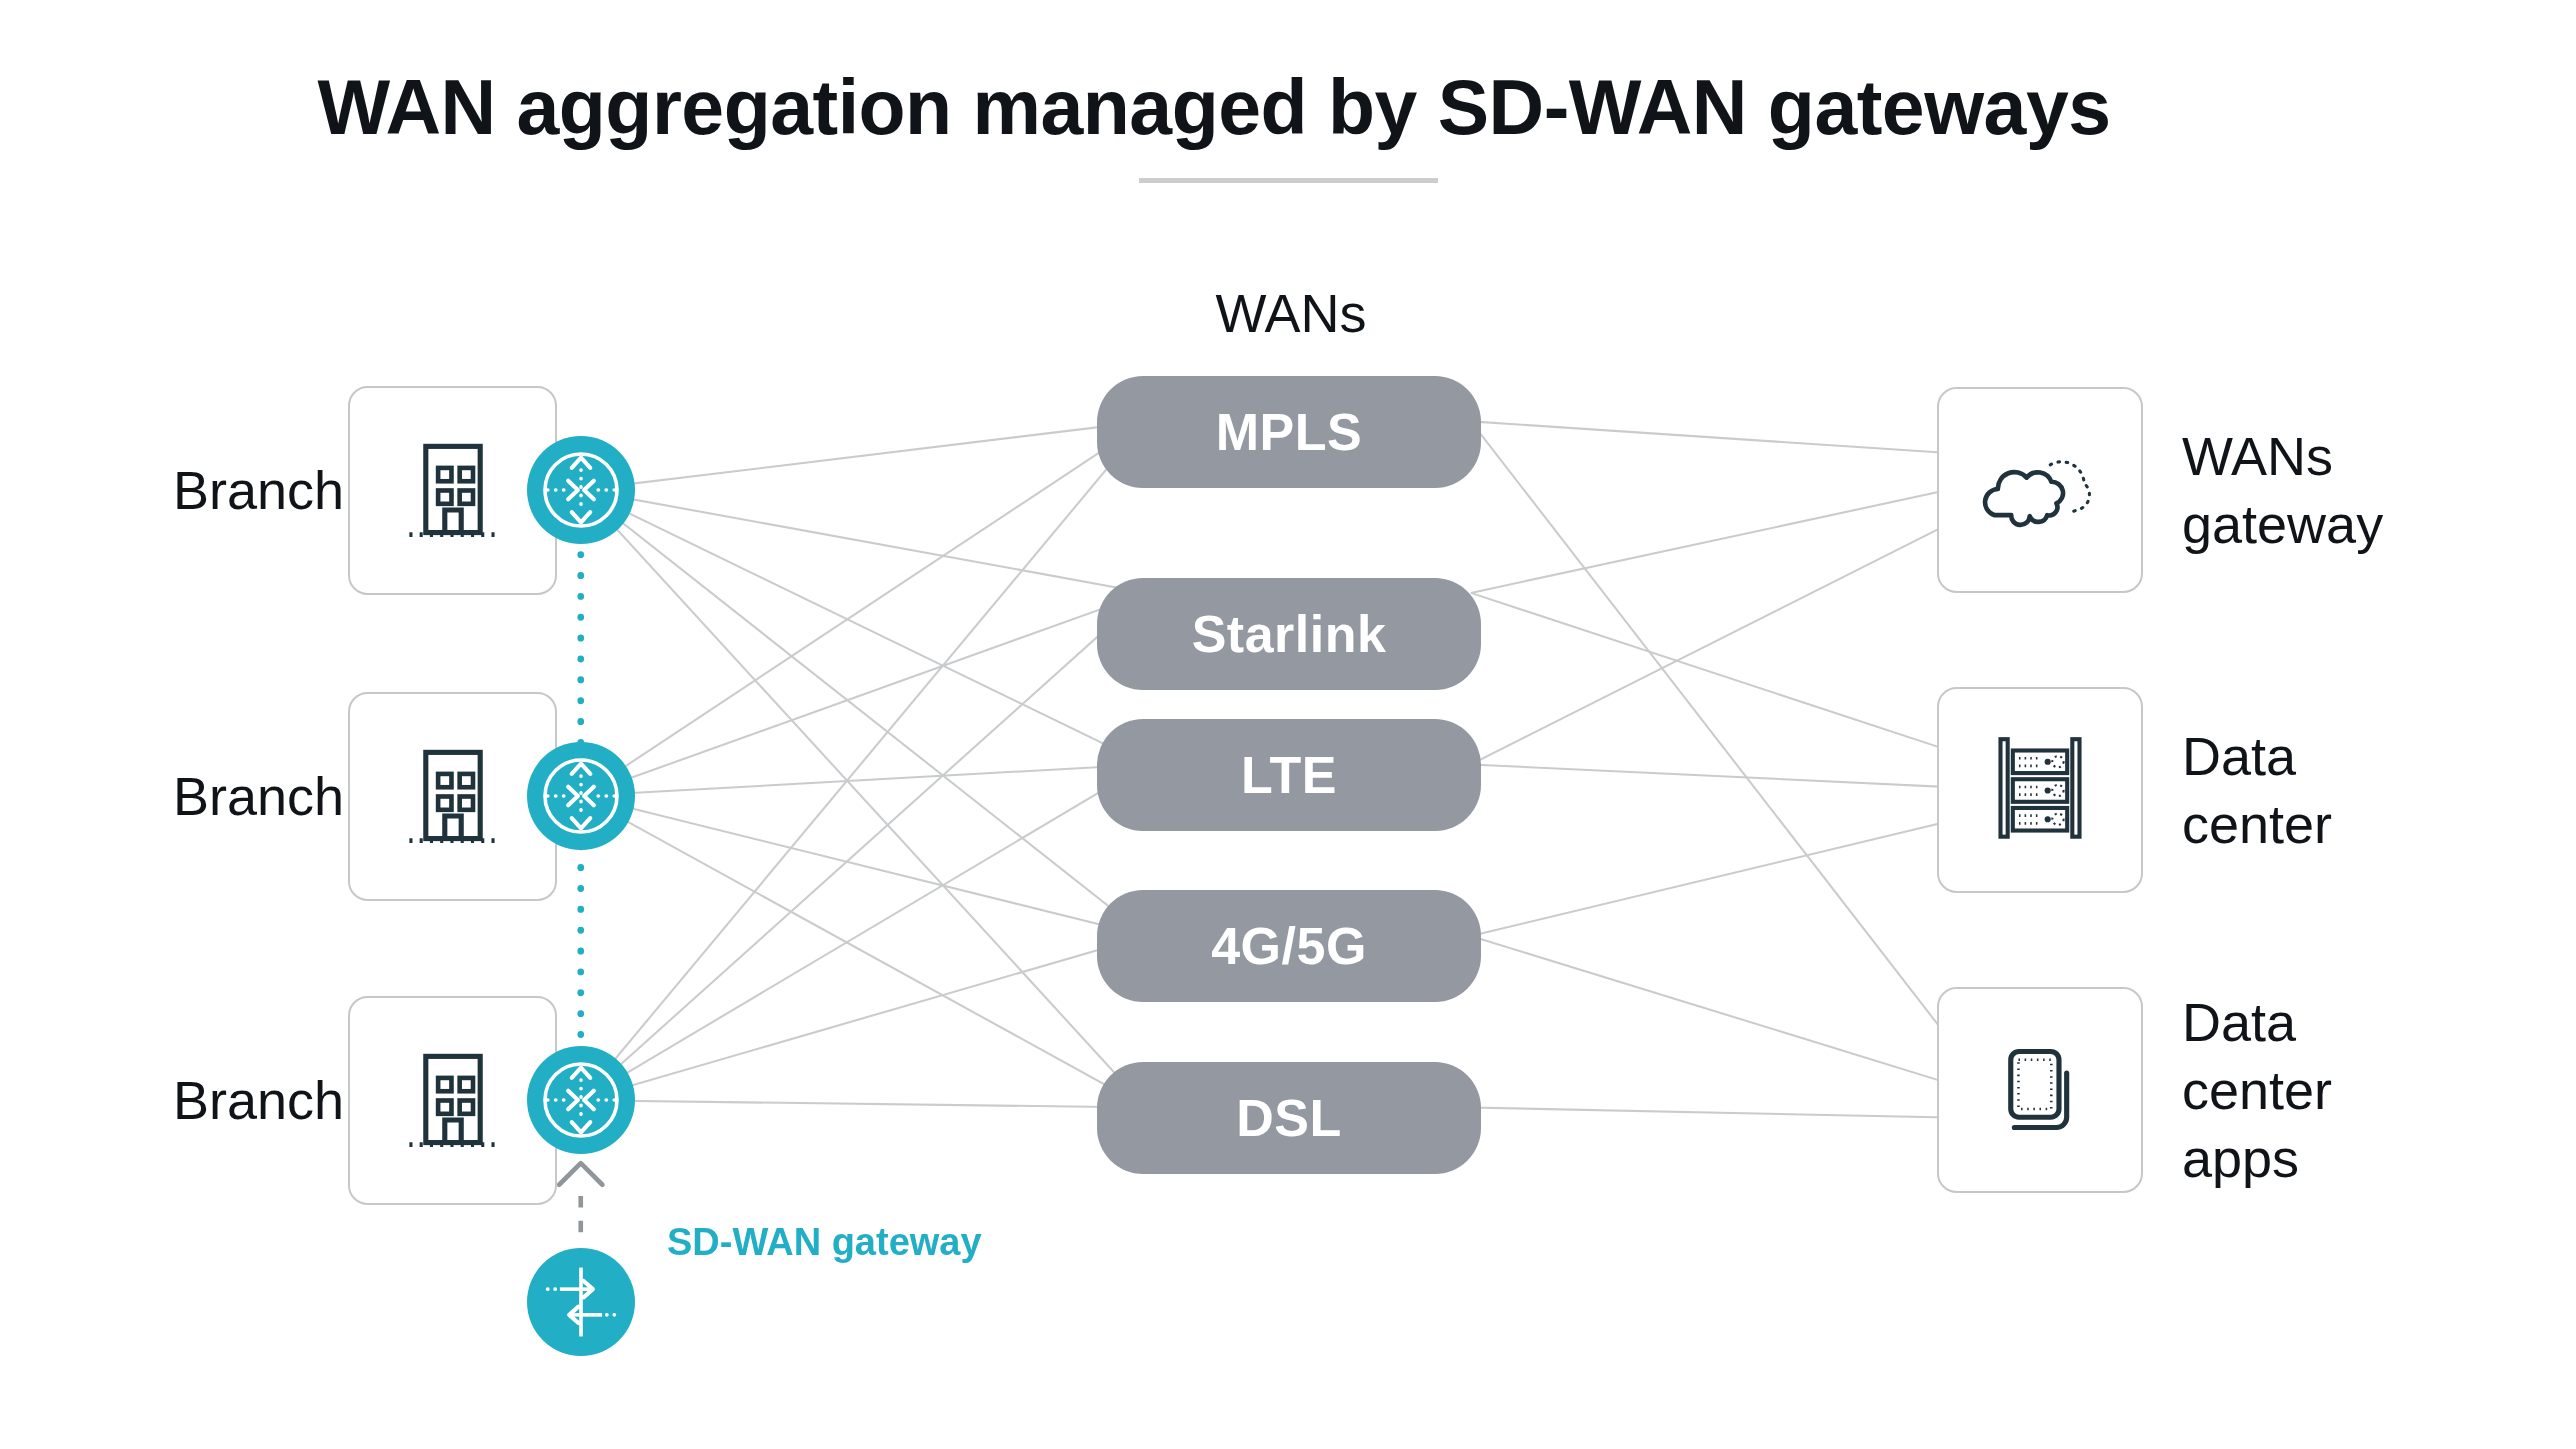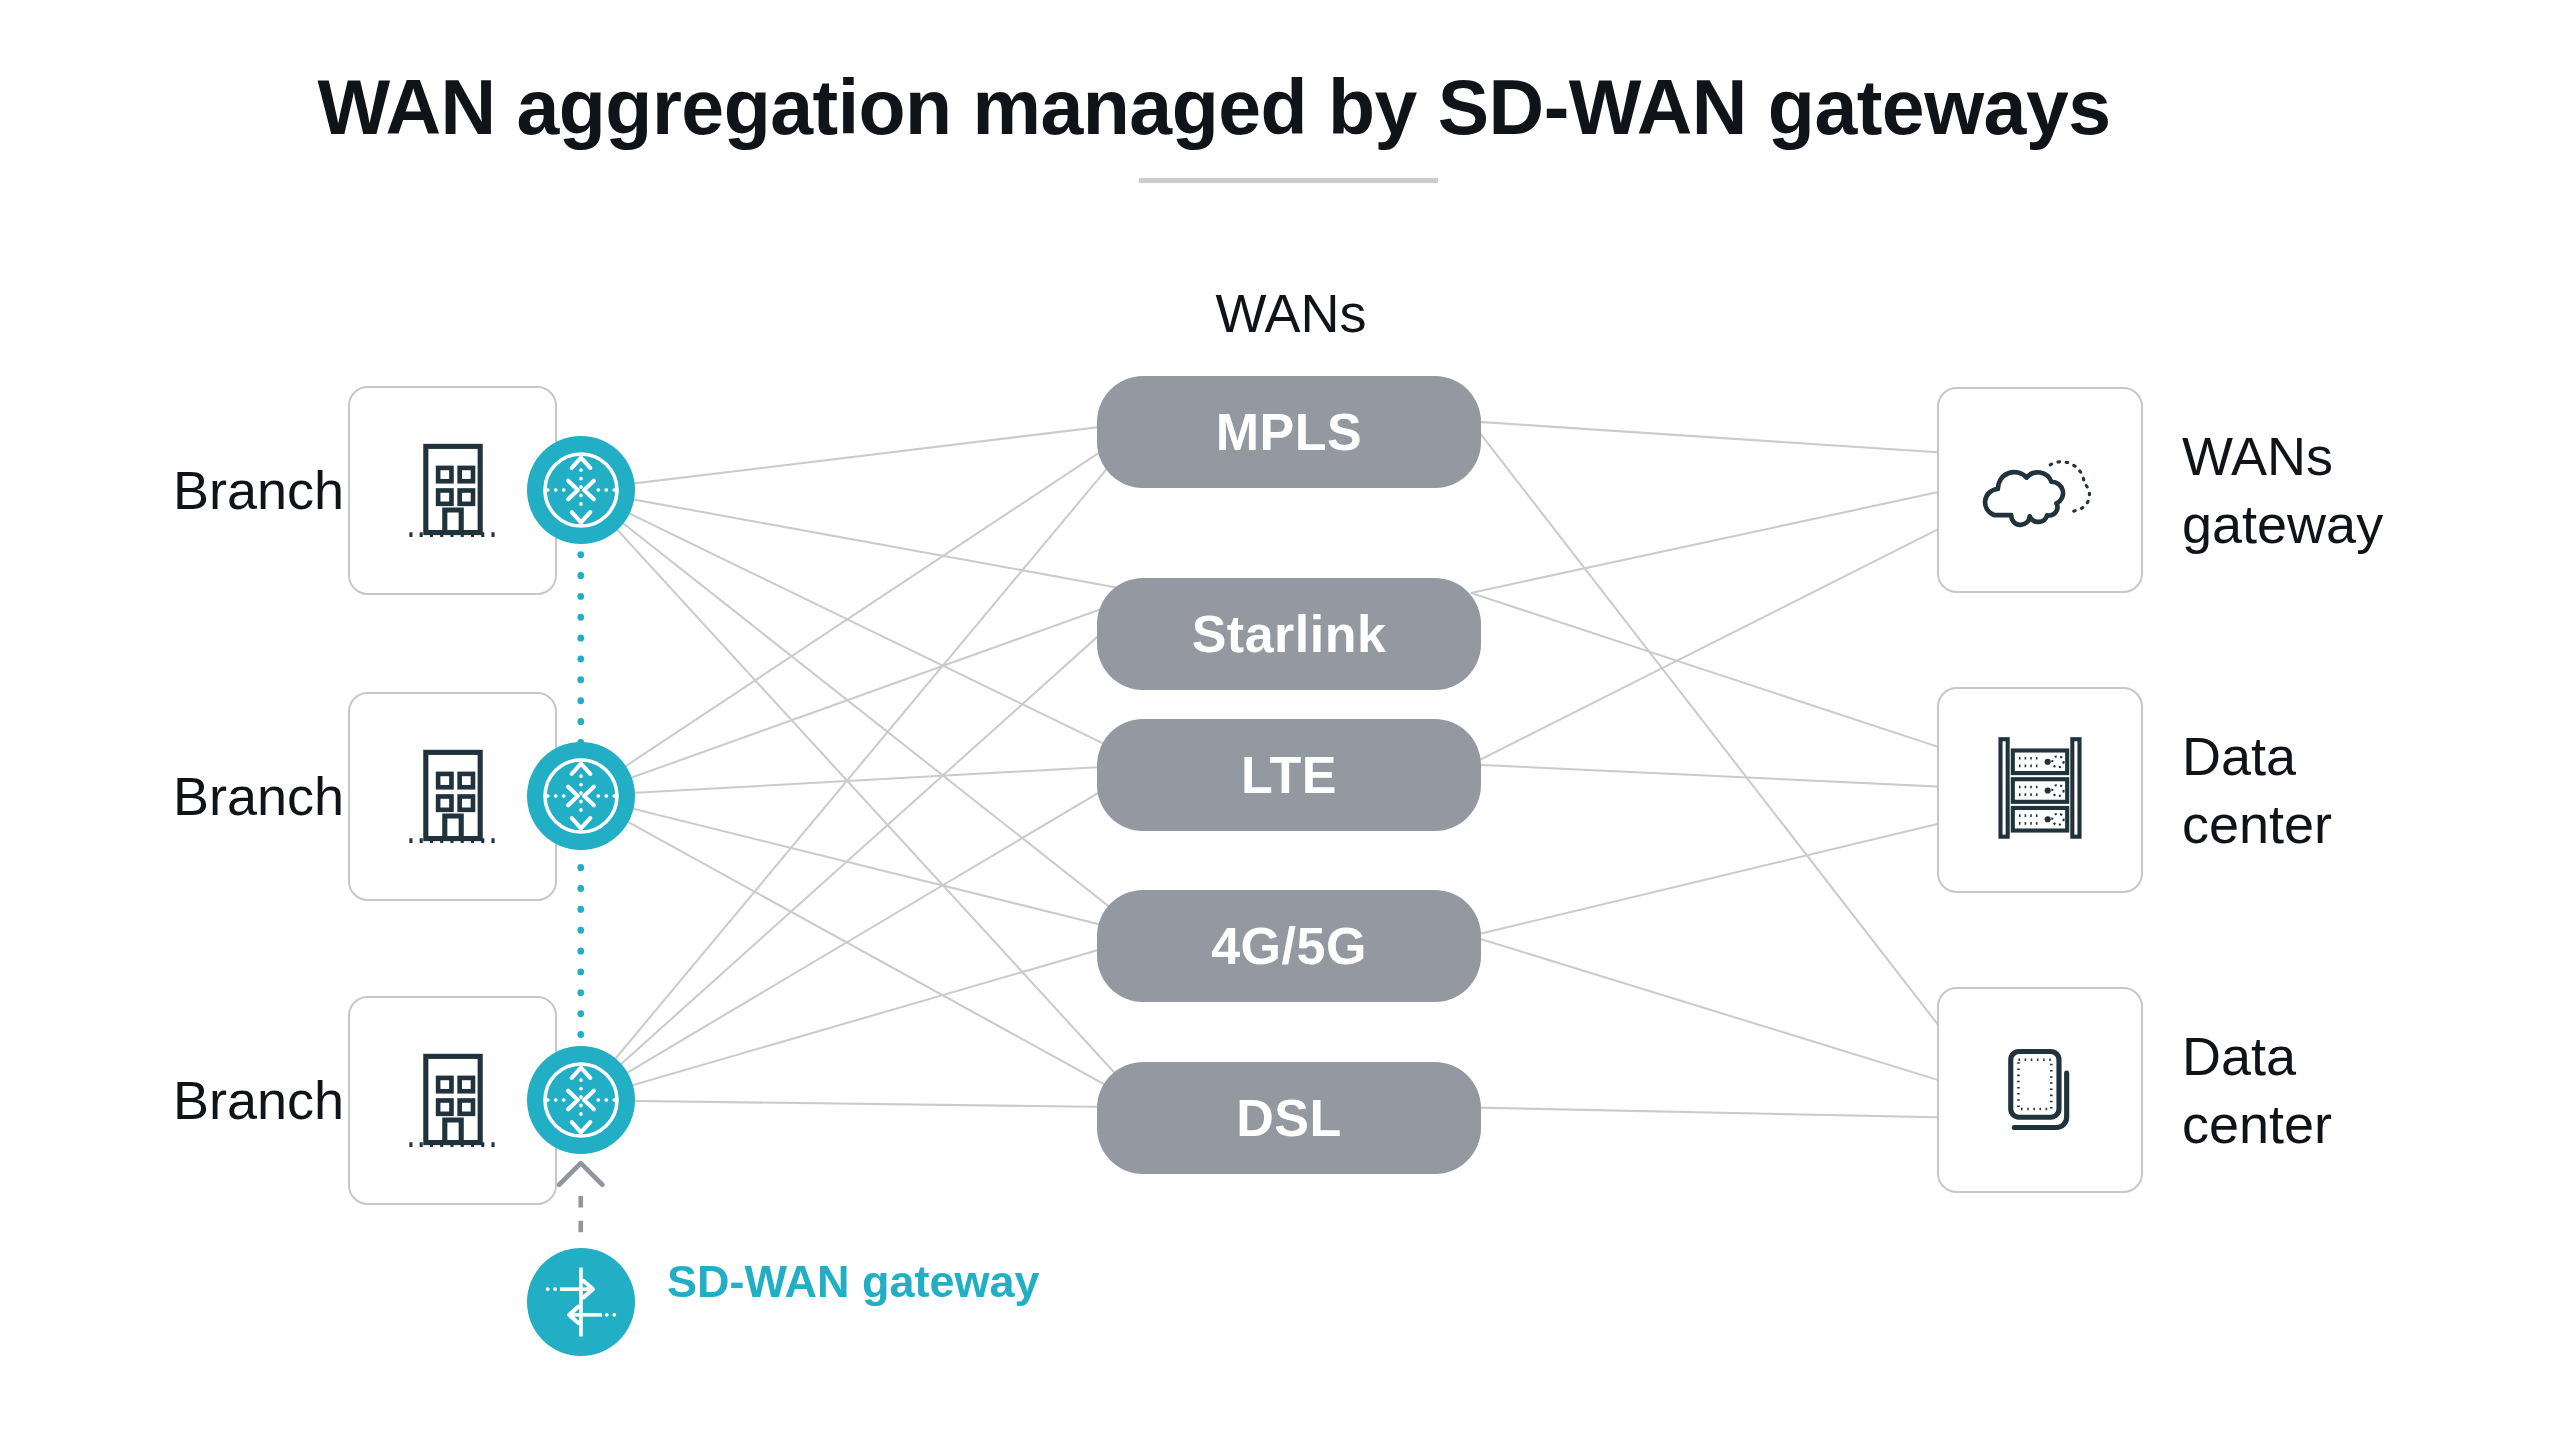--- a/index.html
+++ b/index.html
@@ -45,22 +45,22 @@
   .branch-label{left:102px;width:242px;text-align:right;transform:translateY(-50%);}
   .dest-label{left:2182px;width:371px;text-align:left;transform:translateY(-50%);}
   .dest-label span{display:block;}
   .router{
     left:527px;width:108px;height:108px;border-radius:50%;
     background:var(--teal,#22AFC5);z-index:2;
     display:flex;align-items:center;justify-content:center;
   }
   .legend-circle{top:1248px;}
   .legend-label{
-    left:667px;top:1282px;transform:translateY(-50%);
-    font-size:45px;font-weight:bold;color:var(--teal,#22AFC5);z-index:3;
+    left:667px;top:1242px;transform:translateY(-50%);
+    font-size:38px;font-weight:bold;color:var(--teal,#22AFC5);z-index:3;
   }
   
   .st-dark{stroke:var(--icon_dark,#20323C);fill:none;}
   .fl-dark{fill:var(--icon_dark,#20323C);stroke:none;}
   .st-white{stroke:#fff;fill:none;}
   .fill-white{fill:#fff;}
 </style>
 </head>
 <body>
 
@@ -227,20 +227,21 @@
     <span></span>
   </div>
   <div class="abs side-label dest-label" style="top:790px">
     <span>Data</span>
     <span>center</span>
     <span></span>
   </div>
   <div class="abs side-label dest-label" style="top:1090px">
     <span>Data</span>
     <span>center</span>
+    <span>apps</span>
   </div>
 
   <div class="abs router legend-circle">
     <svg width="108" height="108" viewBox="0 0 210 210">
       <line class="st-white" x1="105" y1="38" x2="105" y2="172" stroke-width="7"></line>
       <line class="st-white" x1="40" y1="80" x2="62" y2="80" stroke-width="7" stroke-linecap="round" stroke-dasharray="0.5 14"></line>
       <line class="st-white" x1="64" y1="80" x2="124" y2="80" stroke-width="7"></line>
       <polyline class="st-white" points="110,64 128,80 110,96" stroke-width="8" stroke-linecap="round" stroke-linejoin="round"></polyline>
       <line class="st-white" x1="170" y1="130" x2="148" y2="130" stroke-width="7" stroke-linecap="round" stroke-dasharray="0.5 14"></line>
       <line class="st-white" x1="146" y1="130" x2="86" y2="130" stroke-width="7"></line>

